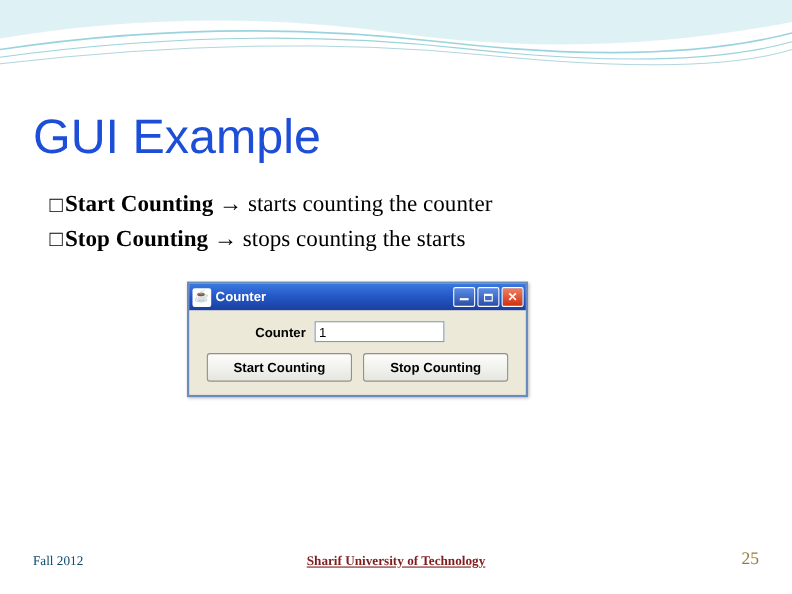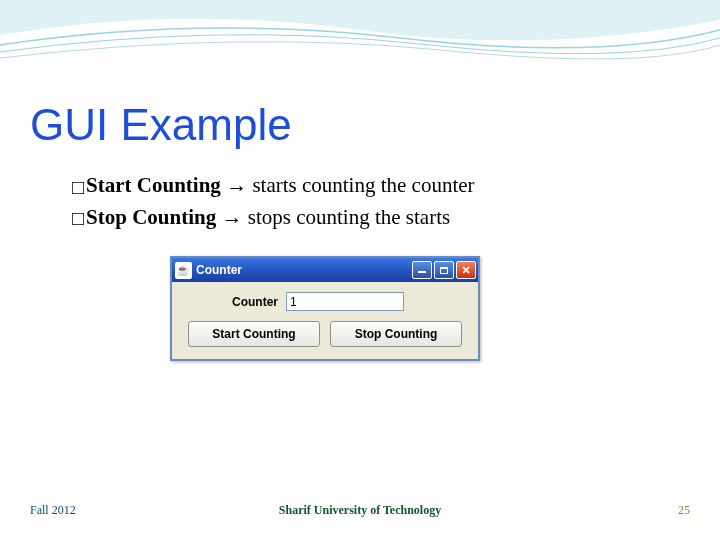--- a/index.html
+++ b/index.html
@@ -28,21 +28,20 @@
     font-family: 'Segoe UI', 'Calibri Light', sans-serif;
   }
   .bullets {
     position: absolute;
     top: 170px;
     left: 45px;
     font-size: 21px;
     color: #000;
     line-height: 1.45;
     font-family: Georgia, serif;
-    margin-left: 27px;
   }
   .bullet-line { display: block; }
   .bullet-box {
     display: inline-block;
     vertical-align: middle;
     margin-right: 2px;
     font-size: 20px;
   }
   .window-outer {
     position: absolute;
@@ -151,29 +150,30 @@
     font-size: 12px;
     color: #0c4a6e;
     font-family: Georgia, serif;
   }
   .footer-center {
     position: absolute;
     bottom: 22px;
     left: 50%;
     transform: translateX(-50%);
     font-size: 12px;
-    color: #14532d;
-    font-weight: bold;
-    font-family: Georgia, serif;
+    color: #7f1d1d;
+    font-weight: bold;
+    font-family: Georgia, serif;
+    text-decoration: underline;
   }
   .footer-right {
     position: absolute;
     bottom: 22px;
     right: 30px;
-    font-size: 12px;
+    font-size: 16px;
     color: #9a7c3a;
     font-family: Georgia, serif;
   }
 </style>
 </head>
 <body>
 
 <svg class="wave-decoration" viewBox="0 0 720 80" preserveAspectRatio="none">
   <path d="M0,35 Q180,5 360,30 T720,20 L720,0 L0,0 Z" fill="#c8e8ed" opacity="0.6"></path>
   <path d="M0,45 Q200,15 400,38 T720,30" stroke="#7fc8d4" stroke-width="1.5" fill="none" opacity="0.8"></path>

